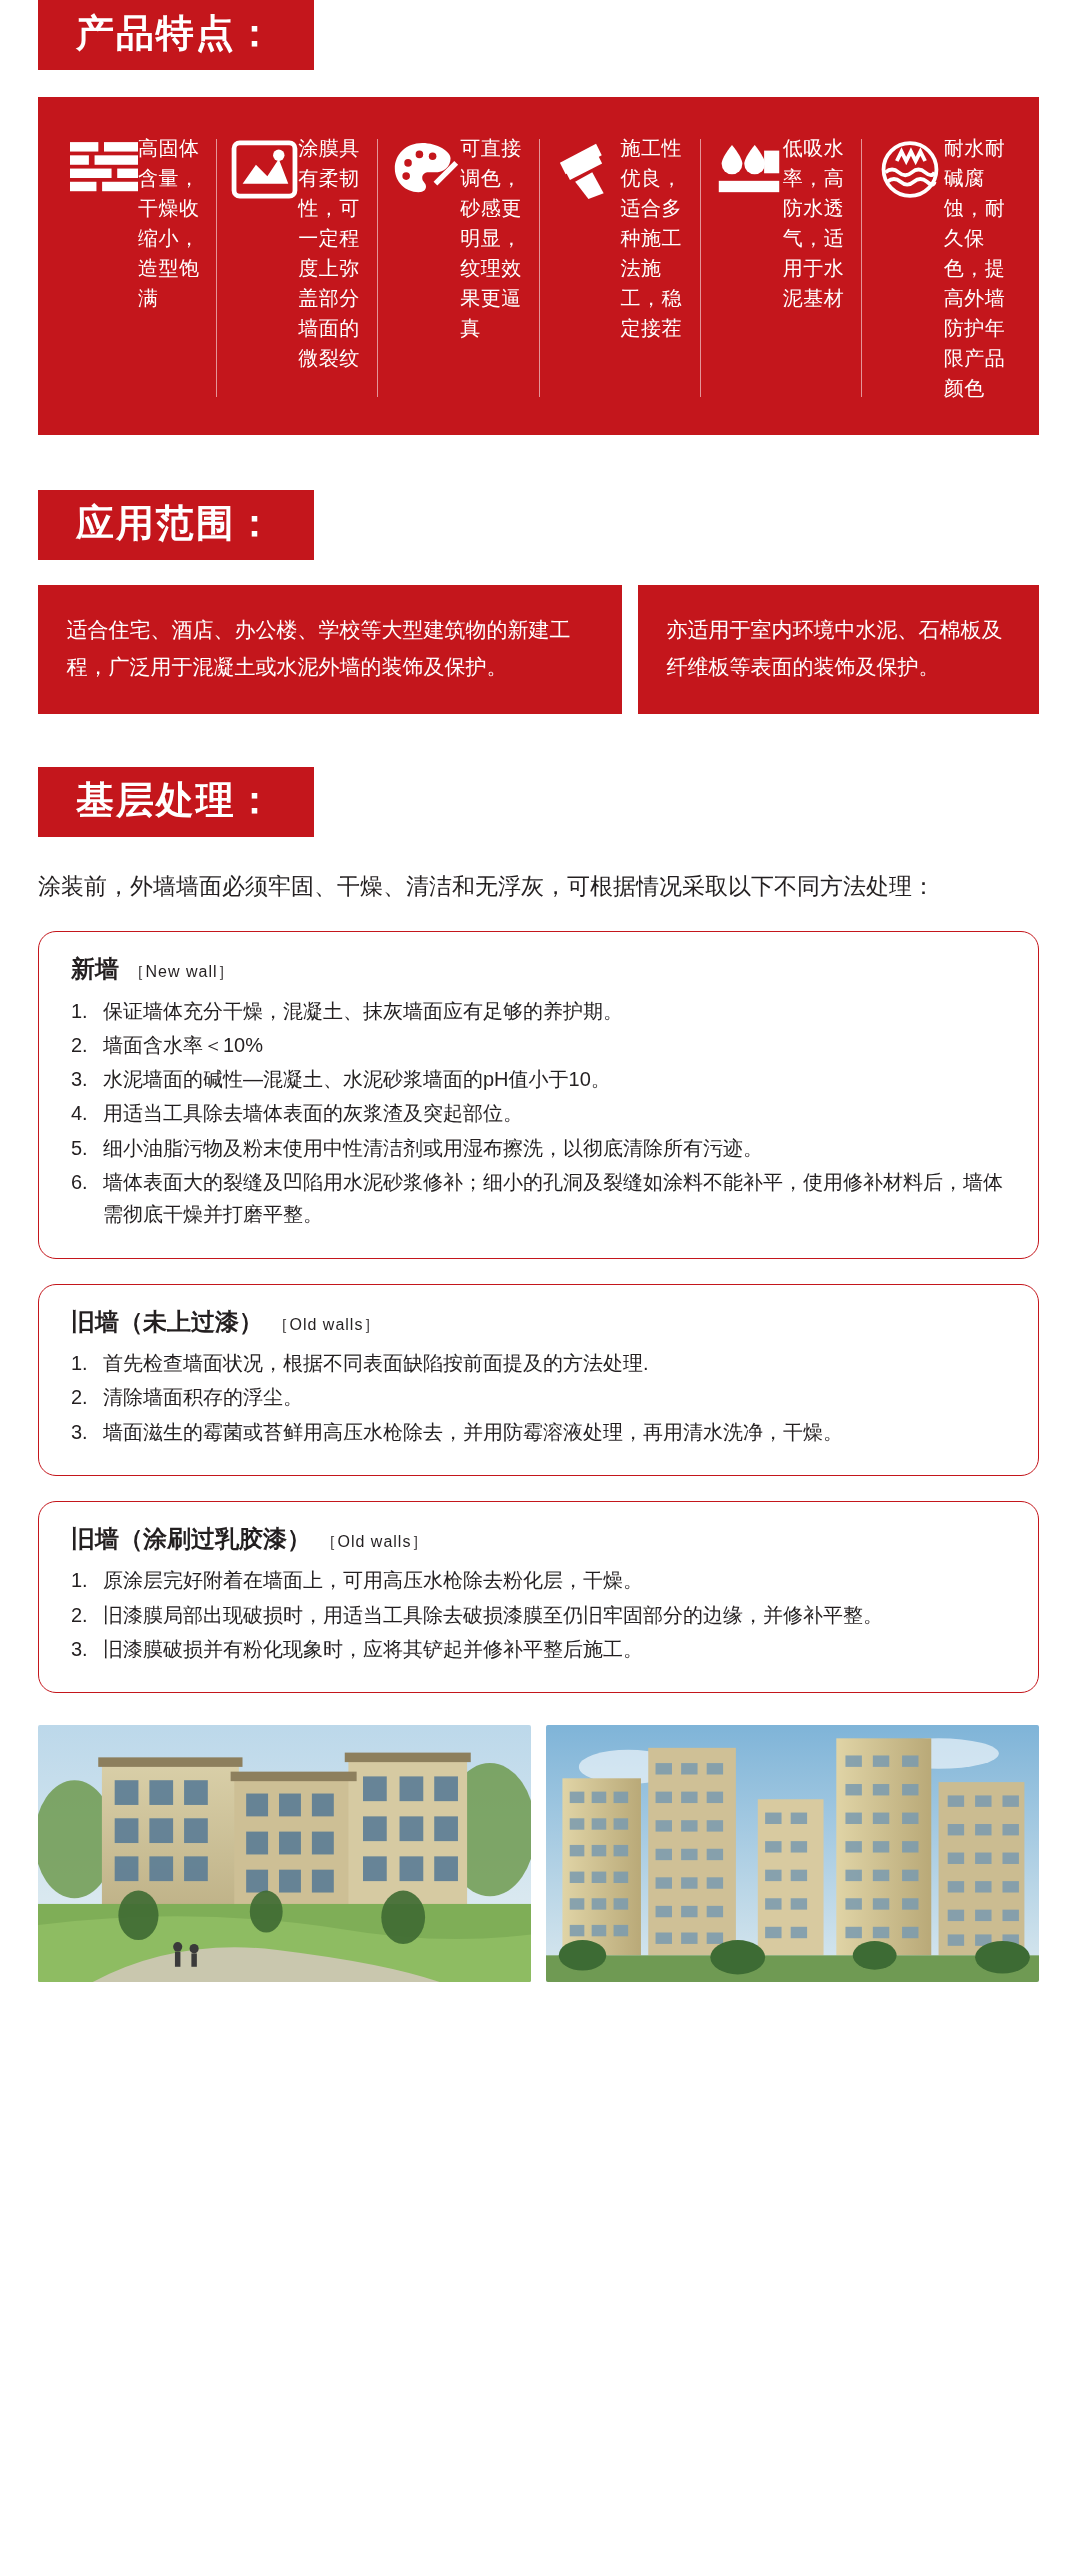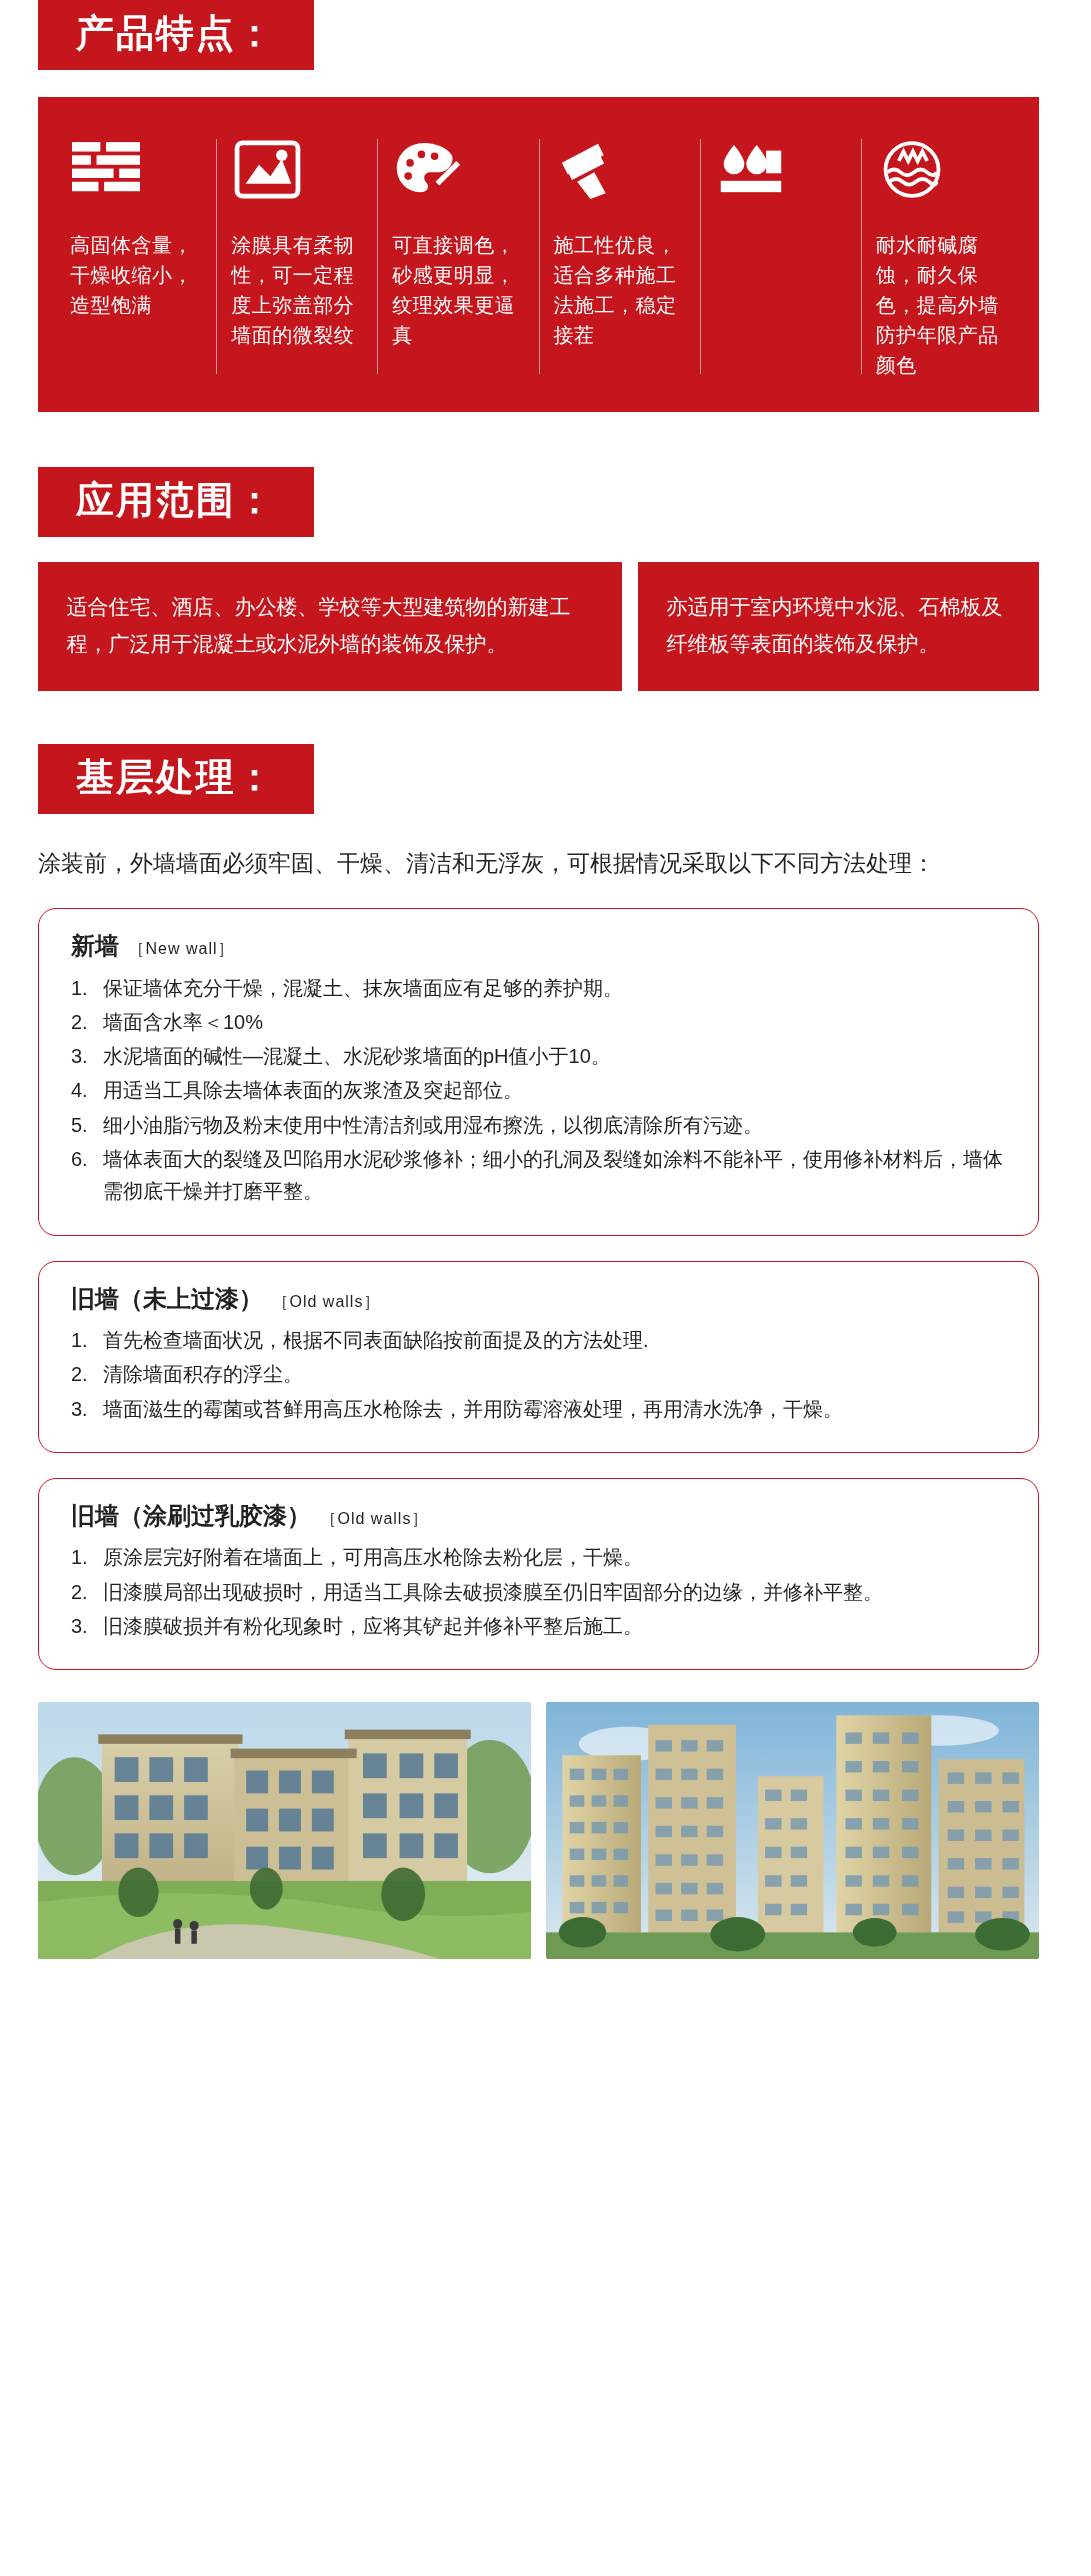--- a/index.html
+++ b/index.html
@@ -36,21 +36,21 @@
     background: #c4161c;
     color: #fff;
     display: flex;
     padding: 36px 17px 32px 17px;
   }
   .feature {
     flex: 1 1 0;
     padding: 0 15px;
     position: relative;
     display: flex;
-    flex-direction: column;
+    flex-direction: row;
     align-items: flex-start;
   }
   .feature + .feature::before {
     content: "";
     position: absolute;
     left: 0; top: 5.7px; bottom: 5.7px;
     width: 1px;
     background: rgba(255,255,255,0.55);
   }
   .feat-icon {
@@ -213,20 +213,21 @@
 
     <div class="feature">
       <div class="feat-icon">
         <svg width="68" height="53" viewBox="0 0 72 56">
           <path d="M18 2c0 0-11 13-11 20a11 11 0 0022 0C29 15 18 2 18 2z" fill="#fff"></path>
           <path d="M42 2c0 0-11 13-11 20a11 11 0 0022 0C53 15 42 2 42 2z" fill="#fff"></path>
           <rect x="4" y="40" width="64" height="12" fill="#fff"></rect>
           <rect x="52" y="8" width="16" height="24" fill="#fff"></rect>
         </svg>
       </div>
+      <div class="feat-text">低吸水率，高防水透气，适用于水泥基材</div>
     </div>
 
     <div class="feature">
       <div class="feat-icon">
         <svg width="68" height="59" viewBox="0 0 72 62" fill="none">
           <circle cx="36" cy="31" r="28" stroke="#fff" stroke-width="4"></circle>
           <path d="M22 22 l5 -10 l5 10 l5 -10 l5 10 l5 -10 l5 10" stroke="#fff" stroke-width="4" fill="none"></path>
           <path d="M10 34 q7 -6 14 0 t14 0 t14 0 t10 0" stroke="#fff" stroke-width="4" fill="none"></path>
           <path d="M12 44 q7 -6 14 0 t14 0 t14 0 t8 0" stroke="#fff" stroke-width="4" fill="none"></path>
         </svg>

